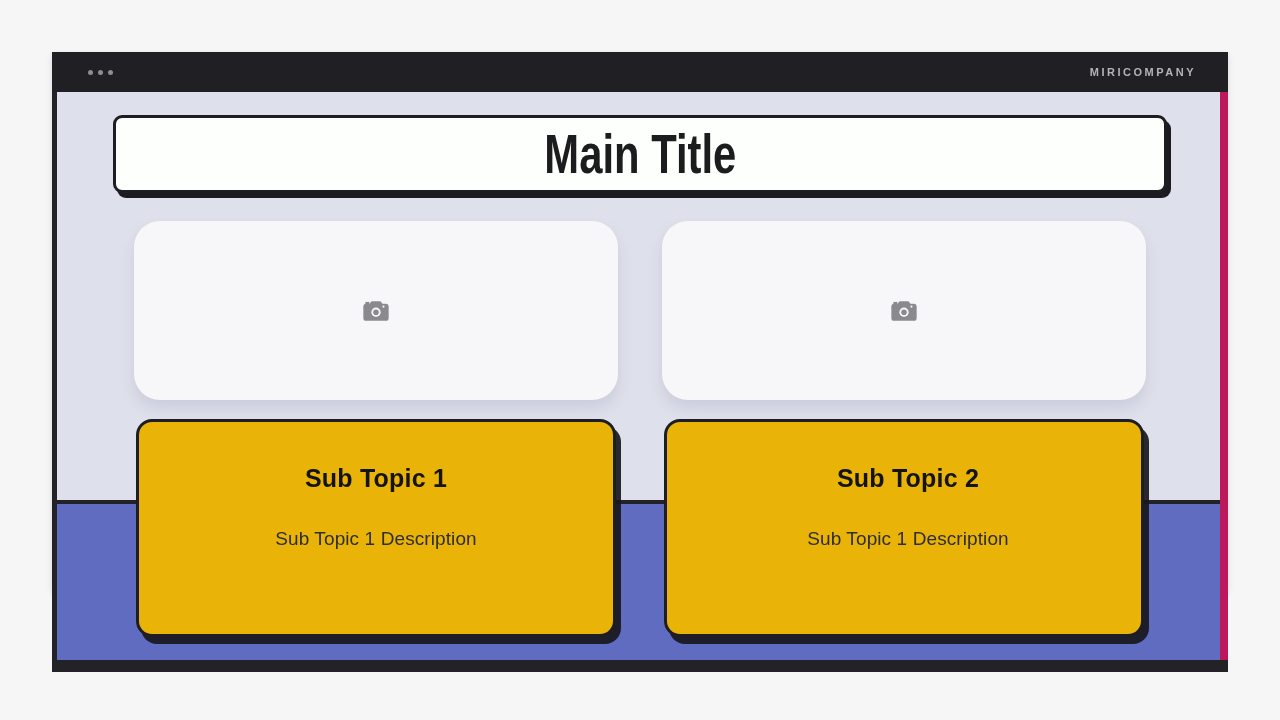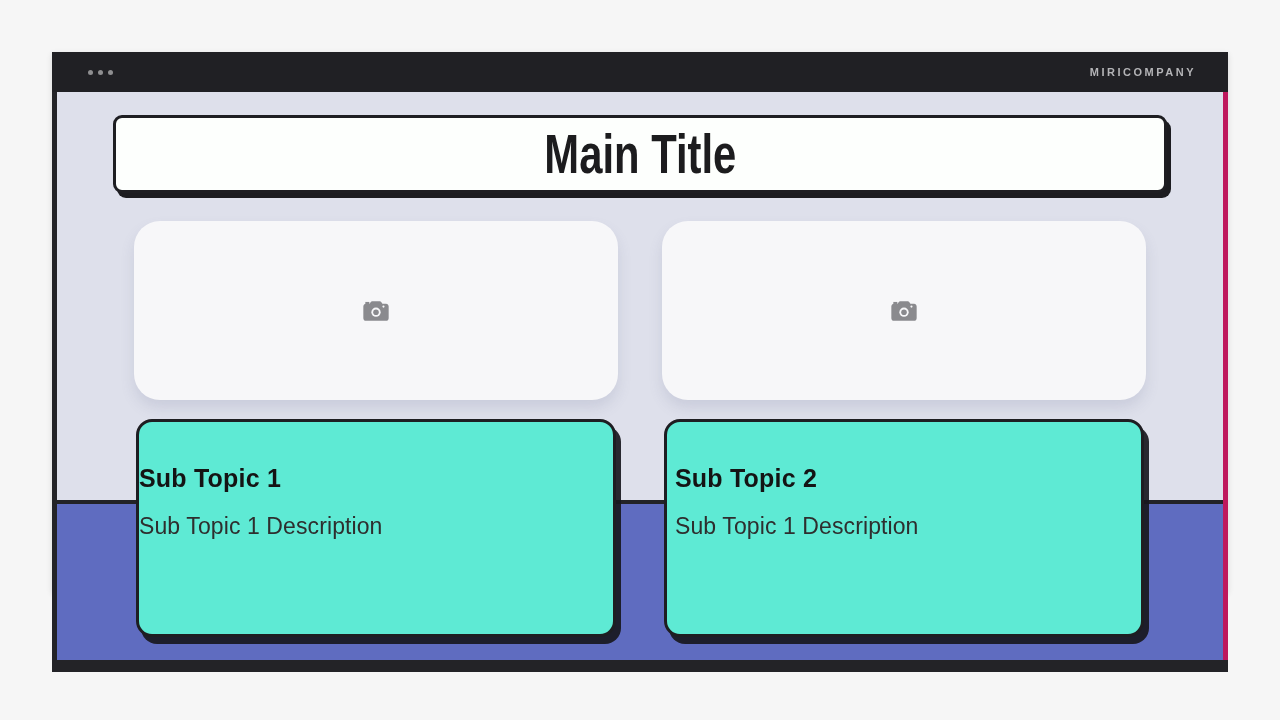--- a/index.html
+++ b/index.html
@@ -27,21 +27,21 @@
   .dot { width: 5px; height: 5px; border-radius: 50%; background: #8e8e90; }
   .brand {
     color: #b4b4b7; font-size: 11px; font-weight: bold;
     letter-spacing: 2.5px; text-transform: uppercase;
   }
 
   .canvas {
     position: relative; height: 568px;
     background: #dee0eb;
     border-left: 5px solid #232327;
-    border-right: 5px solid #be185d;
+    border-right: 8px solid #be185d;
     overflow: visible;
   }
   .purple-band {
     position: absolute; left: 0; right: 0; bottom: 0;
     height: 160px;
     background: #5f6cc0;
     border-top: 4px solid #232327;
   }
   .bottombar { height: 12px; background: #232327; }
 
@@ -76,36 +76,37 @@
     display: flex; align-items: center; justify-content: center;
     z-index: 2;
   }
   .img-ph.left  { left: 77px; }
   .img-ph.right { left: 605px; }
 
   
   .sub-card {
     position: absolute; top: 327px;
     width: 480px; height: 218px;
-    background: #5eead4;
+    background: #eab308;
     border: 3px solid #1e1e22;
     border-radius: 16px;
     box-shadow: 5px 7px 0 rgba(24,24,30,0.92);
+    text-align: center;
     z-index: 4;
   }
   .sub-card.left  { left: 79px; }
   .sub-card.right { left: 607px; padding-left: 8px; }
   .sub-heading {
     margin-top: 42px;
     font-size: 25px; font-weight: bold; color: #141414;
     letter-spacing: 0.2px;
   }
   .sub-desc {
-    margin-top: 20px;
-    font-size: 23px; font-weight: normal; color: #2e2e2e;
+    margin-top: 35px;
+    font-size: 19px; font-weight: normal; color: #2e2e2e;
     letter-spacing: 0.1px;
   }
 </style>
 </head>
 <body>
 
 <div class="stage">
   <div class="slide">
 
     <div class="topbar">

